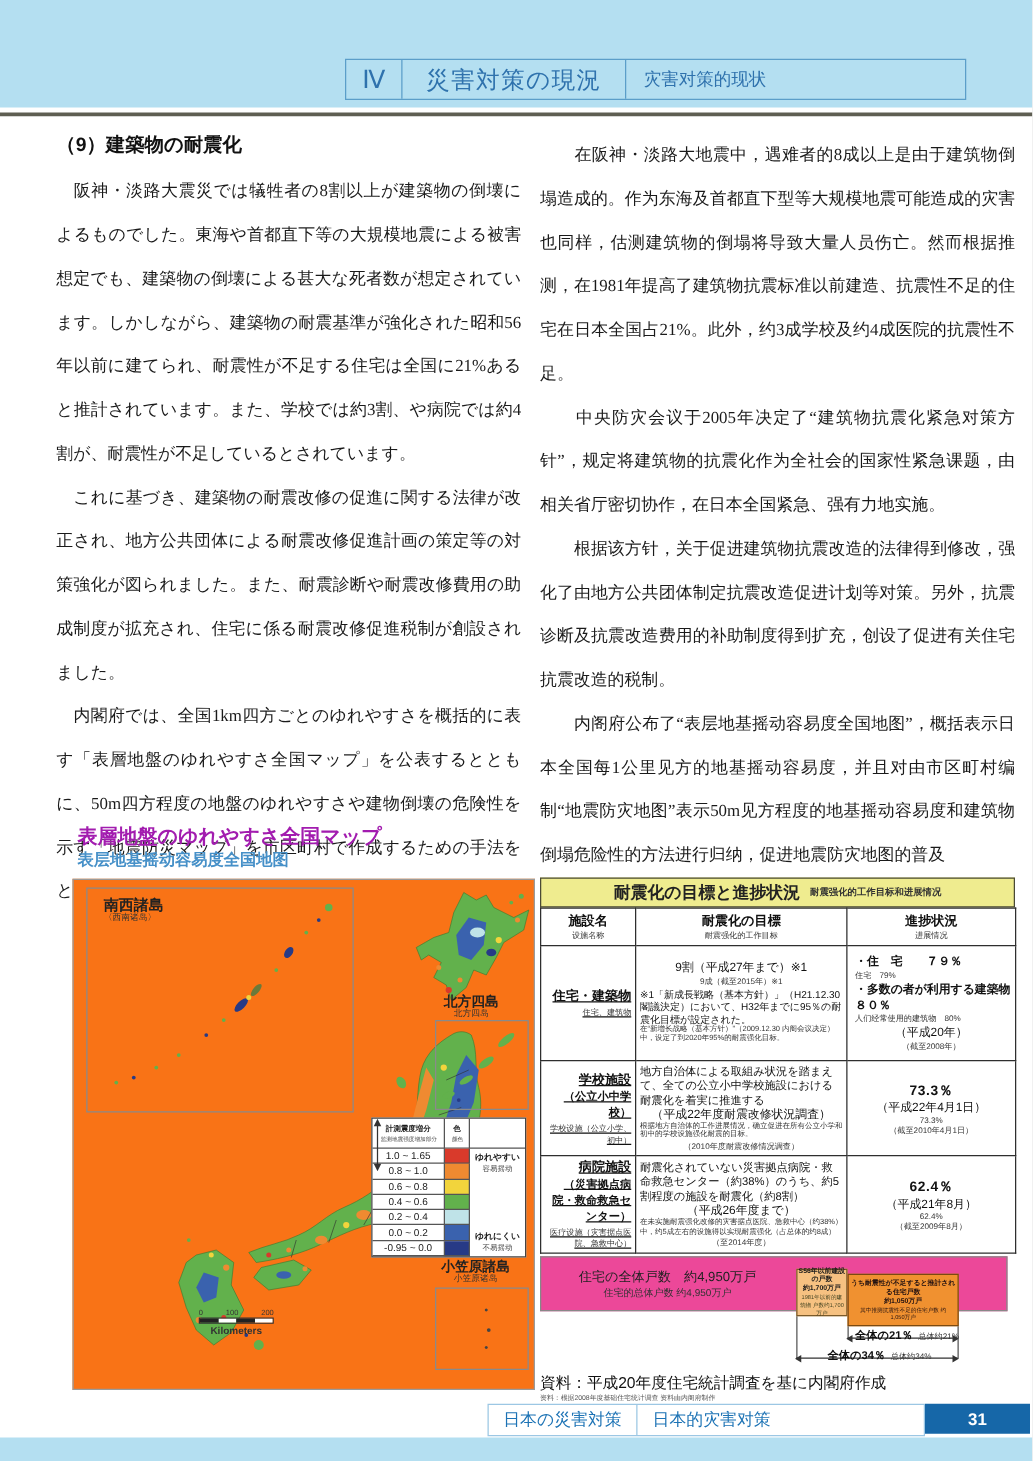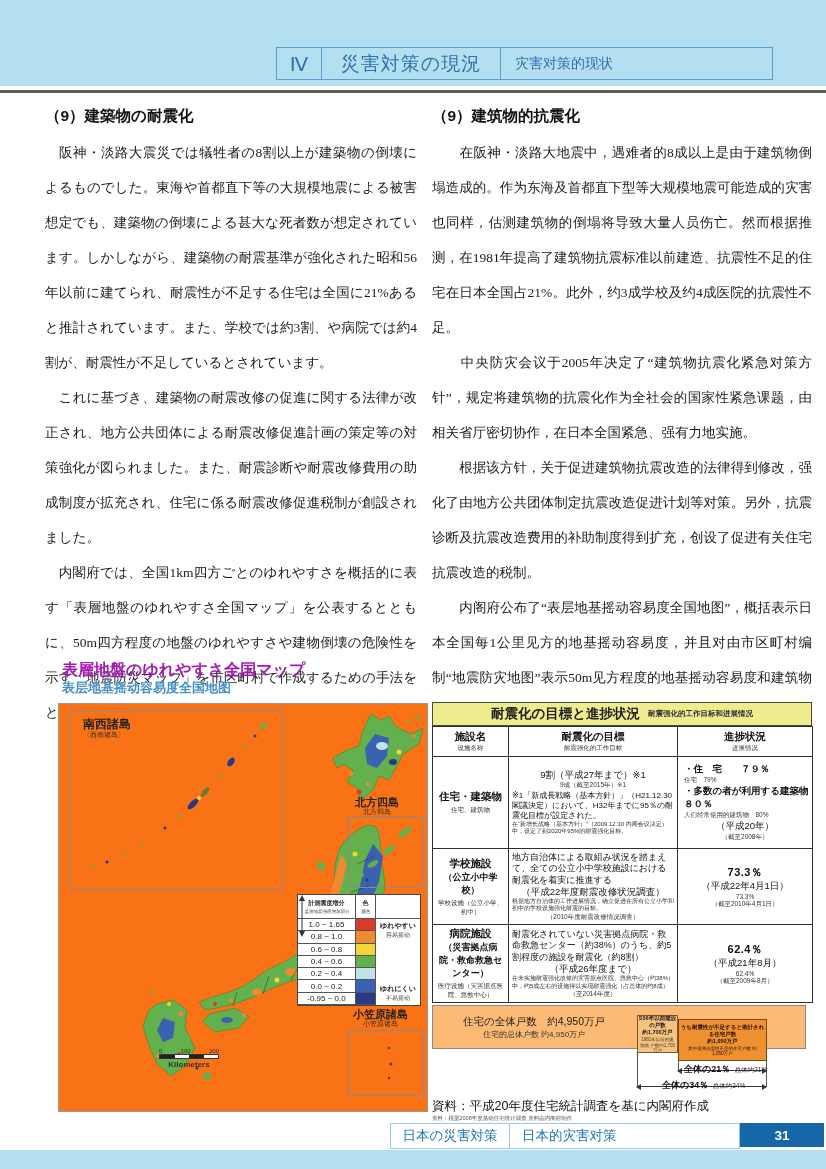--- a/index.html
+++ b/index.html
@@ -64,39 +64,39 @@
              display:flex;align-items:center;justify-content:center;gap:8px;
              font-family:"Liberation Sans","DejaVu Sans",sans-serif;}
   .tbl-title .jp{font-size:13.5px;font-weight:bold;color:#222;}
   .tbl-title .cn{font-size:7.5px;font-weight:bold;color:#333;}
   table.goals{position:absolute;left:432px;top:726px;width:380px;border-collapse:collapse;table-layout:fixed;
               font-family:"Liberation Sans","DejaVu Sans",sans-serif;color:#111;}
   table.goals td,table.goals th{border:1.5px solid #2e2e2e;vertical-align:middle;padding:2px 3px;}
   .gh{text-align:center;font-weight:normal;}
   .gh .jp{font-size:10.5px;font-weight:bold;display:block;}
   .gh .cn{font-size:6.5px;color:#333;display:block;}
-  .fac{text-align:center;}
+  .fac{text-align:right;text-decoration:underline;}
   .fac .jp1{font-size:10.5px;font-weight:bold;display:block;}
   .fac .jp2{font-size:9px;font-weight:bold;display:block;}
   .fac .cn{font-size:6.5px;color:#333;display:block;margin-top:2px;}
   .goal .main{font-size:9.5px;text-align:center;display:block;line-height:1.25;}
   .goal .maincn{font-size:6.5px;text-align:center;display:block;color:#333;}
   .goal .note{font-size:8px;display:block;line-height:1.25;margin-top:1px;}
   .goal .notecn{font-size:6px;display:block;color:#333;line-height:1.3;}
   .prog{text-align:center;}
   .prog .big{font-size:11px;font-weight:bold;display:block;letter-spacing:0.5px;}
   .prog .mid{font-size:9.5px;display:block;}
   .prog .sm{font-size:6.5px;color:#333;display:block;}
   .prog .left{text-align:left;padding-left:3px;}
   
   .house-title{position:absolute;left:432px;top:956px;font-family:"Liberation Sans","DejaVu Sans",sans-serif;font-weight:bold;line-height:1.3;}
   .house-title .jp{color:#1d73b5;font-size:14px;}
   .house-title .cn{color:#4690c8;font-size:13px;}
   .hchart{position:absolute;left:432px;top:1002px;width:380px;height:94px;font-family:"Liberation Sans","DejaVu Sans",sans-serif;}
-  .hc-total{position:absolute;left:0;top:3px;width:374px;height:44px;background:#fdba74;border:1px solid #888;
+  .hc-total{position:absolute;left:0;top:3px;width:374px;height:44px;background:#ec4899;border:1px solid #888;
             display:flex;flex-direction:column;align-items:center;justify-content:center;padding-right:170px;box-sizing:border-box;}
   .hc-total .jp{font-size:10.5px;color:#222;}
   .hc-total .cn{font-size:8px;color:#333;}
   .hc-old{position:absolute;left:205px;top:13px;width:41px;height:38px;background:#f6c181;border:1px solid #7a5a2a;
           display:flex;flex-direction:column;justify-content:center;text-align:center;box-sizing:border-box;}
   .hc-old .jp{font-size:5.5px;font-weight:bold;}
   .hc-old .cn{font-size:5px;transform:scale(0.9);color:#442;}
   .hc-def{position:absolute;left:246px;top:17px;width:89px;height:42px;background:#f09130;border:1px solid #7a4a12;
           display:flex;flex-direction:column;justify-content:center;text-align:center;box-sizing:border-box;color:#211;}
   .hc-def .jp{font-size:5.5px;font-weight:bold;}
@@ -134,21 +134,20 @@
   </div>
 
   <div class="col-left body">
     <h2 class="sec">（9）建築物の耐震化</h2>
     <p>　阪神・淡路大震災では犠牲者の8割以上が建築物の倒壊によるものでした。東海や首都直下等の大規模地震による被害想定でも、建築物の倒壊による甚大な死者数が想定されています。しかしながら、建築物の耐震基準が強化された昭和56年以前に建てられ、耐震性が不足する住宅は全国に21%あると推計されています。また、学校では約3割、や病院では約4割が、耐震性が不足しているとされています。</p>
     <p>　これに基づき、建築物の耐震改修の促進に関する法律が改正され、地方公共団体による耐震改修促進計画の策定等の対策強化が図られました。また、耐震診断や耐震改修費用の助成制度が拡充され、住宅に係る耐震改修促進税制が創設されました。</p>
     <p>　内閣府では、全国1km四方ごとのゆれやすさを概括的に表す「表層地盤のゆれやすさ全国マップ」を公表するとともに、50m四方程度の地盤のゆれやすさや建物倒壊の危険性を示す「地震防災マップ」を市区町村で作成するための手法をとりまとめ、地震防災マップの普及を図っています。</p>
   </div>
 
   <div class="col-right body">
-    <h2 class="sec">（9）建筑物的抗震化</h2>
     <p>　　在阪神・淡路大地震中，遇难者的8成以上是由于建筑物倒塌造成的。作为东海及首都直下型等大规模地震可能造成的灾害也同样，估测建筑物的倒塌将导致大量人员伤亡。然而根据推测，在1981年提高了建筑物抗震标准以前建造、抗震性不足的住宅在日本全国占21%。此外，约3成学校及约4成医院的抗震性不足。</p>
     <p>　　中央防灾会议于2005年决定了“建筑物抗震化紧急对策方针”，规定将建筑物的抗震化作为全社会的国家性紧急课题，由相关省厅密切协作，在日本全国紧急、强有力地实施。</p>
     <p>　　根据该方针，关于促进建筑物抗震改造的法律得到修改，强化了由地方公共团体制定抗震改造促进计划等对策。另外，抗震诊断及抗震改造费用的补助制度得到扩充，创设了促进有关住宅抗震改造的税制。</p>
     <p>　　内阁府公布了“表层地基摇动容易度全国地图”，概括表示日本全国每1公里见方的地基摇动容易度，并且对由市区町村编制“地震防灾地图”表示50m见方程度的地基摇动容易度和建筑物倒塌危险性的方法进行归纳，促进地震防灾地图的普及</p>
   </div>
 
   <div class="map-title">
     <div class="jp">表層地盤のゆれやすさ全国マップ</div>
     <div class="cn">表层地基摇动容易度全国地图</div>
   </div>

